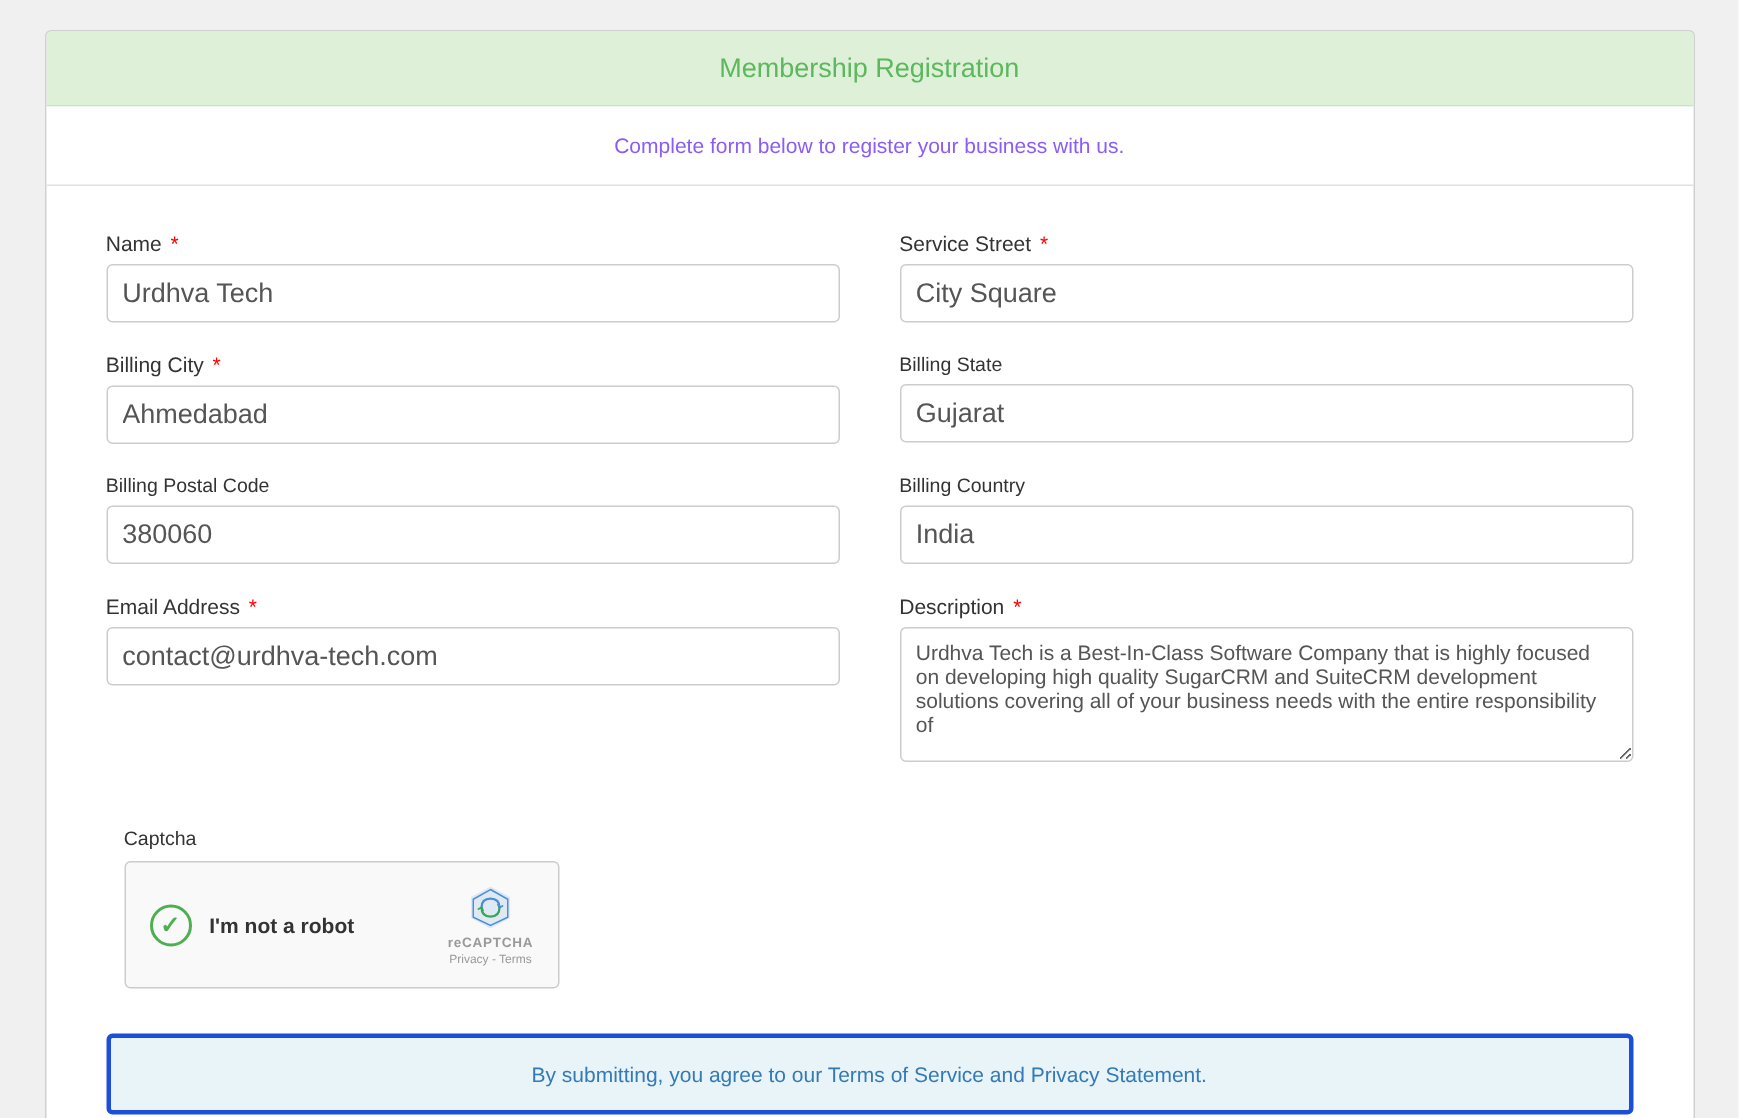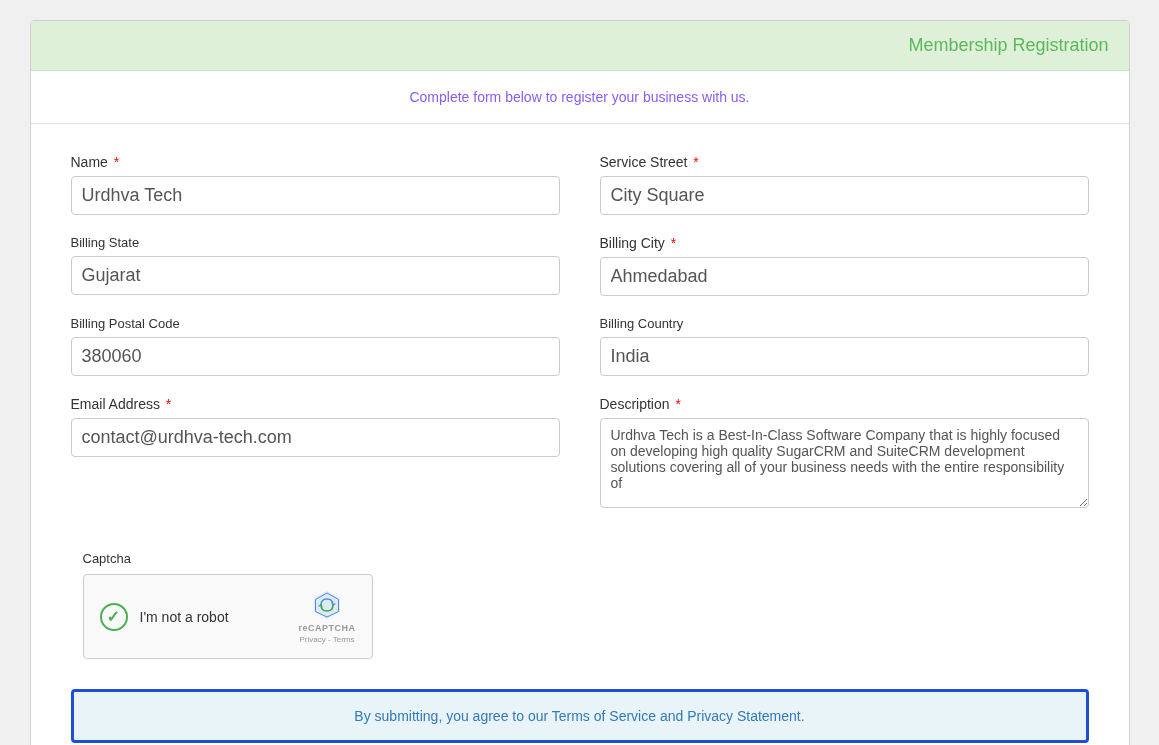--- a/index.html
+++ b/index.html
@@ -22,21 +22,21 @@
     .container {
       background: #fff;
       width: 1100px;
       border: 1px solid #d0d0d0;
       border-radius: 4px;
       overflow: hidden;
     }
 
     .header {
       background: #dff0d8;
-      text-align: right;
+      text-align: center;
       padding: 14px 20px;
       border-bottom: 1px solid #c3e6cb;
     }
 
     .header-title {
       color: #5cb85c;
       font-size: 18px;
       font-weight: normal;
     }
 
@@ -115,20 +115,21 @@
       display: flex;
       align-items: center;
       justify-content: space-between;
       background: #f9f9f9;
     }
 
     .captcha-left {
       display: flex;
       align-items: center;
       gap: 12px;
+      font-weight: bold;
     }
 
     .checkmark-circle {
       width: 28px;
       height: 28px;
       border: 2px solid #4caf50;
       border-radius: 50%;
       display: flex;
       align-items: center;
       justify-content: center;
@@ -216,28 +217,28 @@
       <div class="form-group">
         <label class="form-label">
           <span>Service Street</span><span class="required-star"> *</span>
         </label>
         <input type="text" class="form-input" value="City Square" style="">
       </div>
     </div>
 
     <div class="form-row">
       <div class="form-group">
+        <label class="form-label">
+          <span>Billing City</span><span class="required-star"> *</span>
+        </label>
+        <input type="text" class="form-input" value="Ahmedabad" style="">
+      </div>
+      <div class="form-group">
         <label class="form-label">Billing State</label>
         <input type="text" class="form-input" value="Gujarat" style="">
-      </div>
-      <div class="form-group">
-        <label class="form-label">
-          <span>Billing City</span><span class="required-star"> *</span>
-        </label>
-        <input type="text" class="form-input" value="Ahmedabad" style="">
       </div>
     </div>
 
     <div class="form-row">
       <div class="form-group">
         <label class="form-label">Billing Postal Code</label>
         <input type="text" class="form-input" value="380060" style="">
       </div>
       <div class="form-group">
         <label class="form-label">Billing Country</label>

